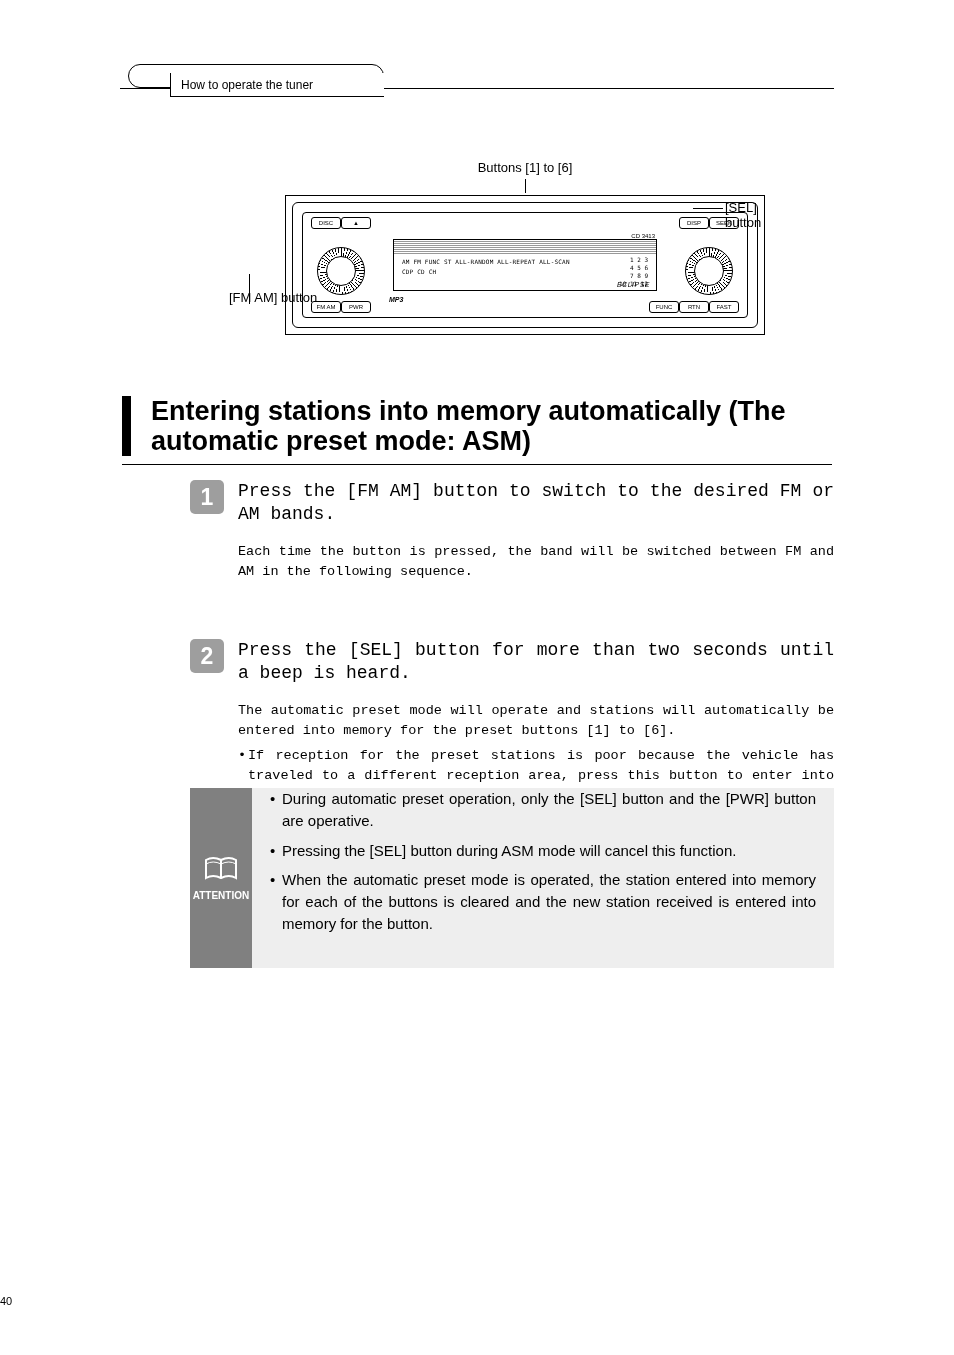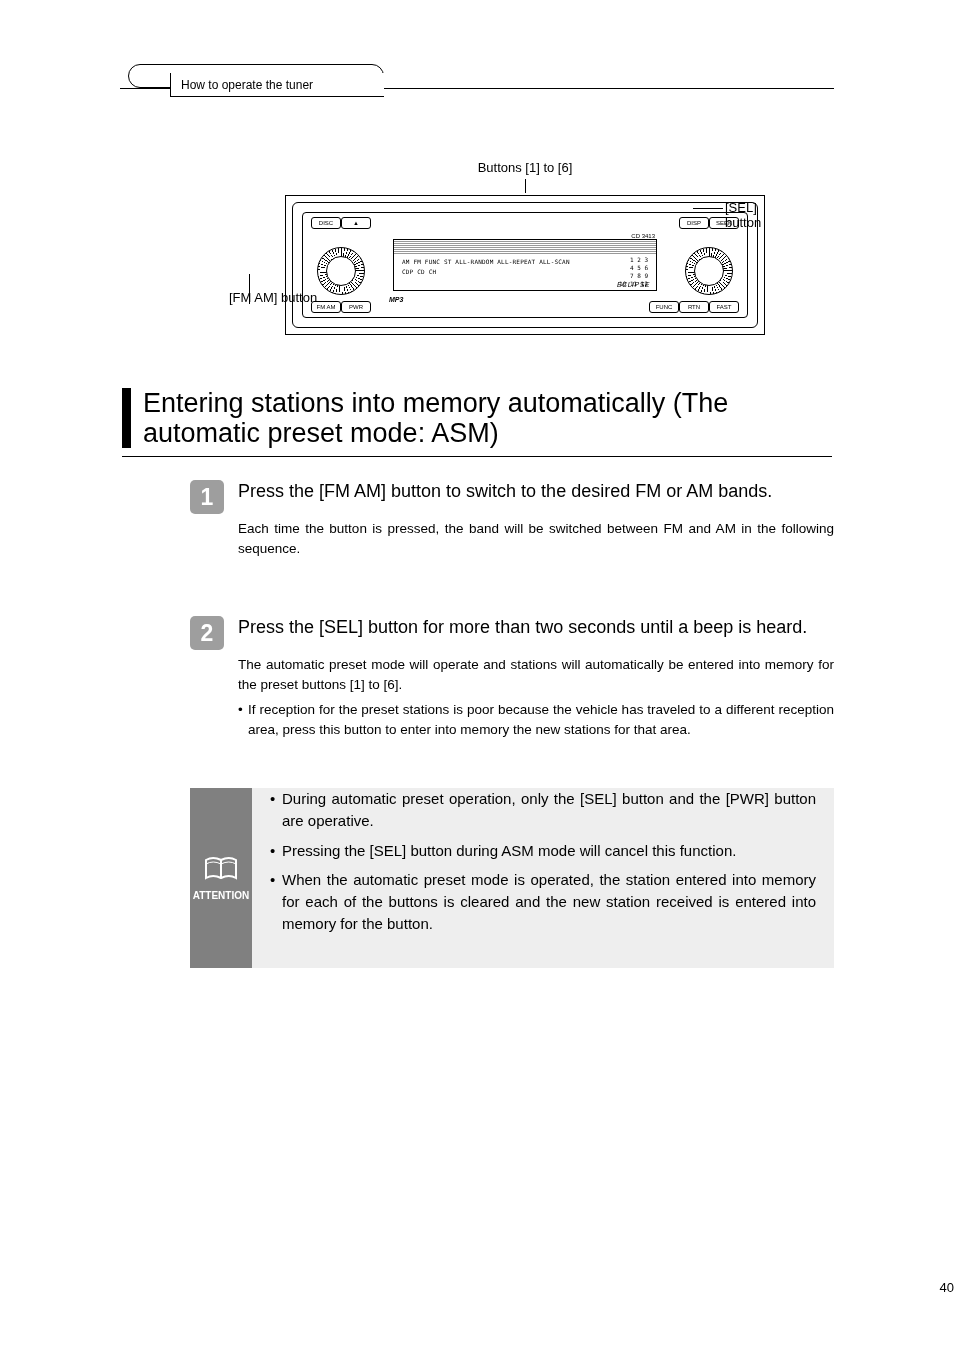--- a/index.html
+++ b/index.html
@@ -144,23 +144,23 @@
   
   .heading-block {
     position: absolute;
     top: 388px; left: 122px; right: 122px;
   }
   .heading-block .bar {
     border-left: 9px solid #000;
     padding-left: 12px;
   }
   .heading-block h1 {
-    margin: 0;
+    margin: 8px;
     font-size: 27px;
-    font-weight: normal;
+    font-weight: bold;
     line-height: 1.12;
   }
   .heading-rule {
     height: 1px; background: #000;
     margin-top: 8px;
   }
 
   
   .steps {
     position: absolute;
@@ -171,21 +171,21 @@
     width: 34px; height: 34px;
     border-radius: 5px;
     background: #9e9e9e;
     color: #fff;
     font-weight: bold;
     font-size: 23px;
     text-align: center;
     line-height: 34px;
     flex: 0 0 34px;
   }
-  .step-body { flex: 1; }
+  .step-body { flex: 1; font-family: Liberation Mono, monospace; }
   .step-main {
     font-size: 18px;
     line-height: 1.28;
     text-align: justify;
   }
   .step-hint {
     margin-top: 16px;
     font-size: 13.5px;
     line-height: 1.45;
     text-align: justify;
@@ -230,24 +230,24 @@
     padding: 0 18px;
     font-size: 15px;
     line-height: 1.45;
   }
   .attention-body ul { margin: 0; padding: 0; }
   .attention-body li { list-style: none; padding-left: 12px; position: relative; text-align: justify; margin-bottom: 8px;}
   .attention-body li::before { content:"•"; position:absolute; left:0; }
 
   .page-num {
     position: absolute;
-    bottom: 60px;
+    bottom: 48px;
     left: 0; right: 0;
-    text-align: right;
-    font-size: 13px;
+    text-align: left;
+    font-size: 11px;
   }
 </style>
 </head>
 <body>
 
 <div class="page">
 
   <div class="rule-top"></div>
   <div class="section-tab-outer"></div>
   <div class="section-tab-inner">How to operate the tuner</div>

